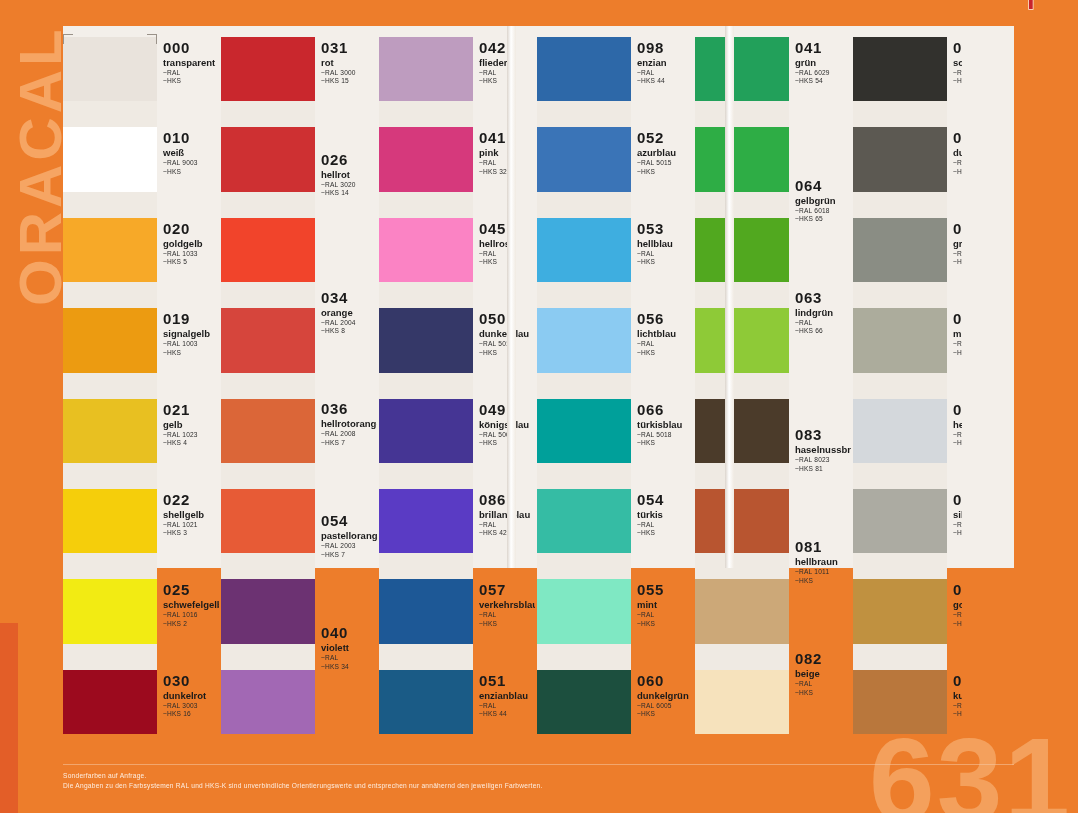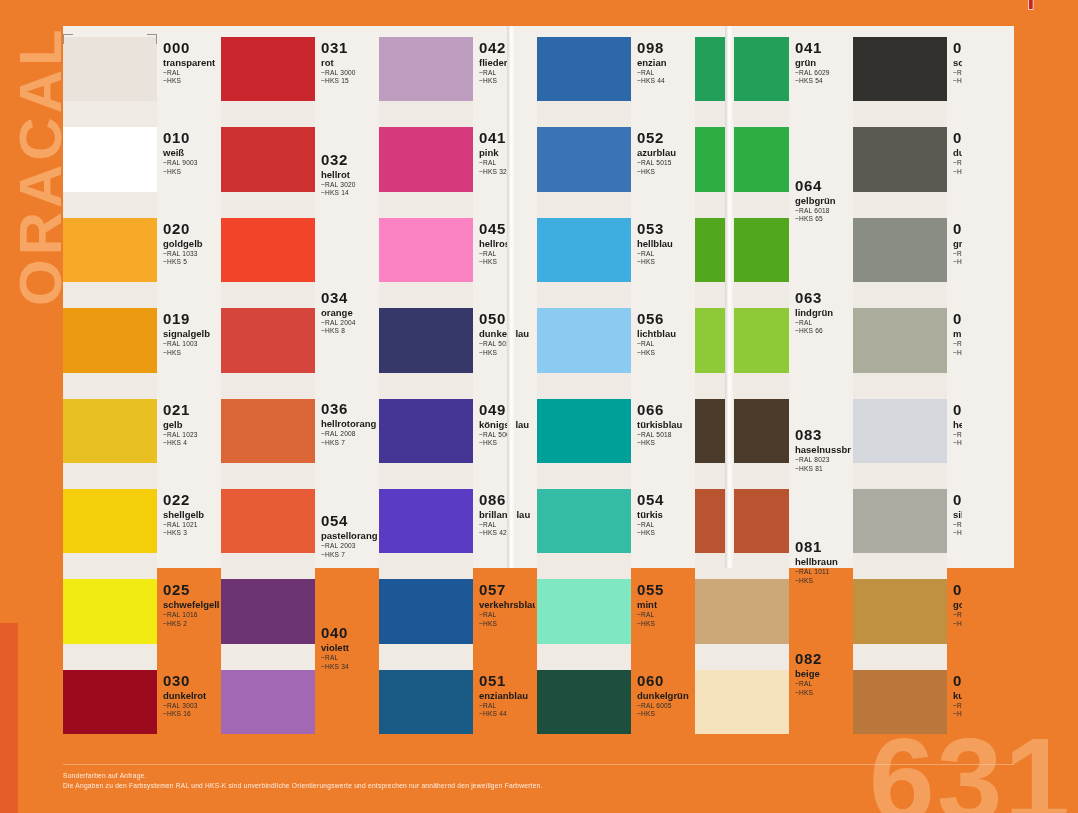--- a/index.html
+++ b/index.html
@@ -215,21 +215,21 @@
         </div>
         <div class="labels">
           <div class="lab">
             <div class="code">031</div>
             <div class="nm">rot</div>
             <div class="ref">~RAL 3000</div>
             <div class="ref">~HKS 15</div>
           </div>
           <div class="labgap"></div>
           <div class="lab">
-            <div class="code">032</div>
+            <div class="code">026</div>
             <div class="nm">hellrot</div>
             <div class="ref">~RAL 3020</div>
             <div class="ref">~HKS 14</div>
           </div>
           <div class="labgap"></div>
           <div class="labgap"></div>
           <div class="lab">
             <div class="code">034</div>
             <div class="nm">orange</div>
             <div class="ref">~RAL 2004</div>

